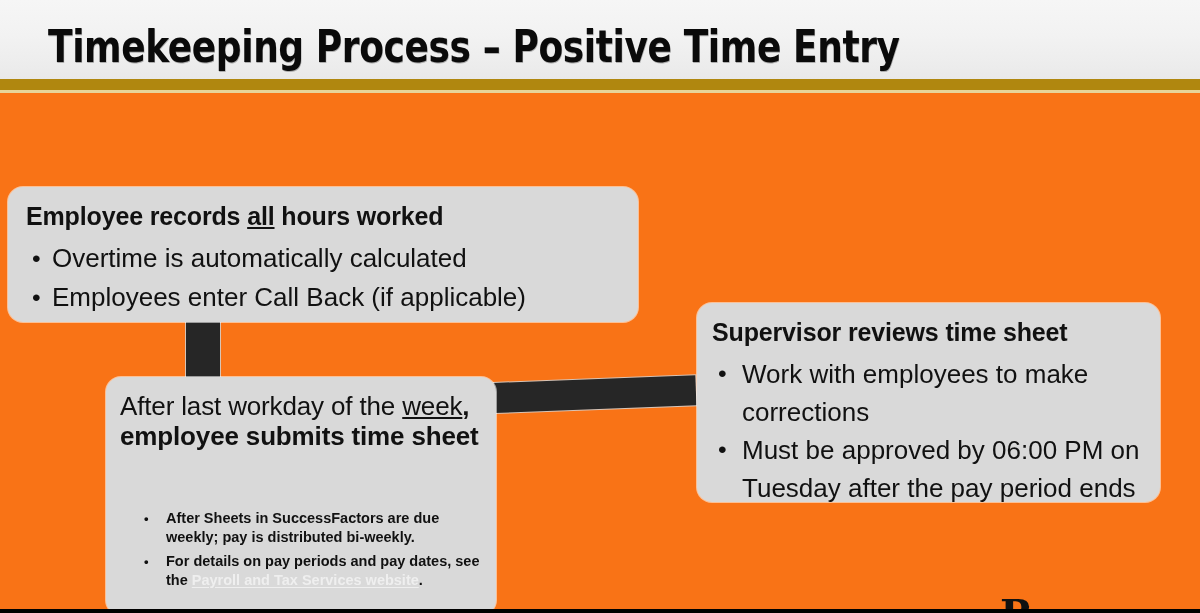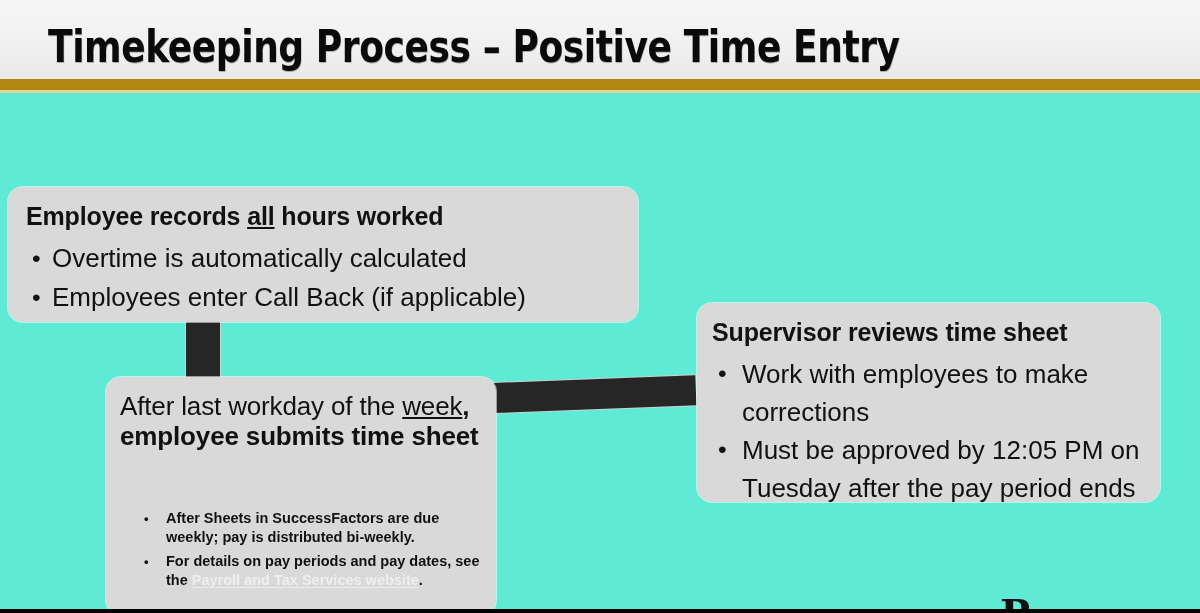--- a/index.html
+++ b/index.html
@@ -6,21 +6,21 @@
   body{
     width:1200px;height:613px;
     background:#ffffff;
     font-family:"Liberation Sans", sans-serif;
     overflow:hidden;
     position:relative;
   }
   .slide{
     position:absolute;inset:0;
     width:1200px;height:613px;
-    background:#5eead4;
+    background:#f97316;
     overflow:hidden;
   }
 
   
   .header{
     position:absolute;left:0;top:0;width:1200px;height:79px;
     background:linear-gradient(180deg,#f6f6f6 0%,#f2f2f2 45%,#ededed 78%,#e9e9e9 100%);
   }
   .header-title{
     position:absolute;left:48px;top:22px;
@@ -175,20 +175,20 @@
     <ul class="bullets">
       <li>After Sheets in SuccessFactors are due weekly; pay is distributed bi-weekly.</li>
       <li><span>For details on pay periods and pay dates, see the </span><a class="link" href="#">Payroll and Tax Services website</a><span>.</span></li>
     </ul>
   </div>
 
   <div class="pbox" id="box3">
     <div class="pbox-head">Supervisor reviews time sheet</div>
     <ul class="bullets">
       <li>Work with employees to make corrections</li>
-      <li>Must be approved by 12:05 PM on Tuesday after the pay period ends</li>
+      <li>Must be approved by 06:00 PM on Tuesday after the pay period ends</li>
     </ul>
   </div>
 
   <div class="footer-glyph">R</div>
   <div class="footer-rule"></div>
 
 </div>
 
 </body></html>

